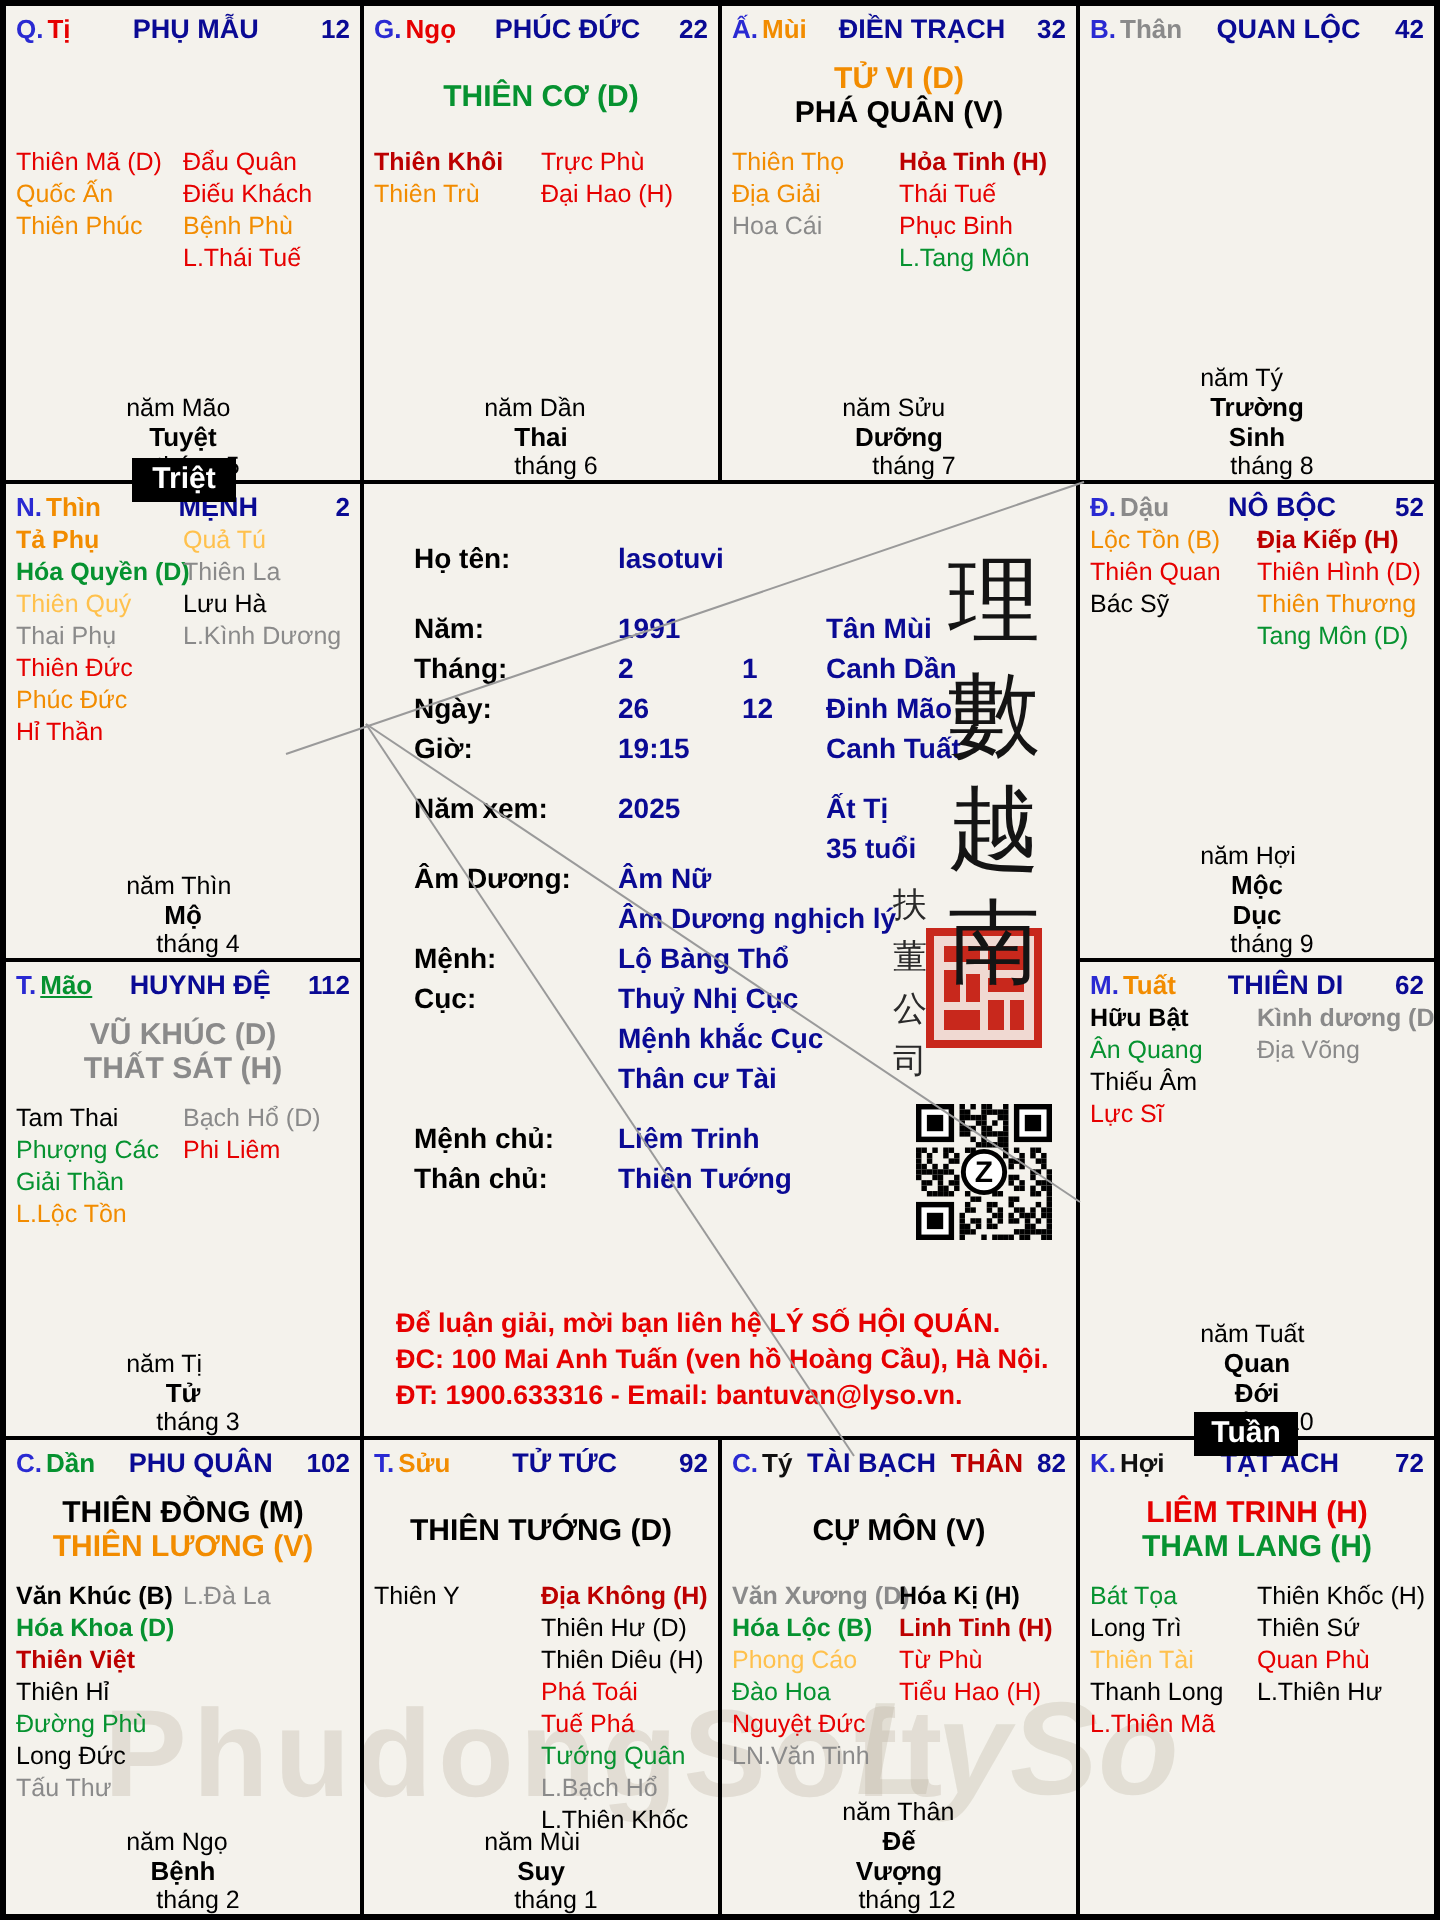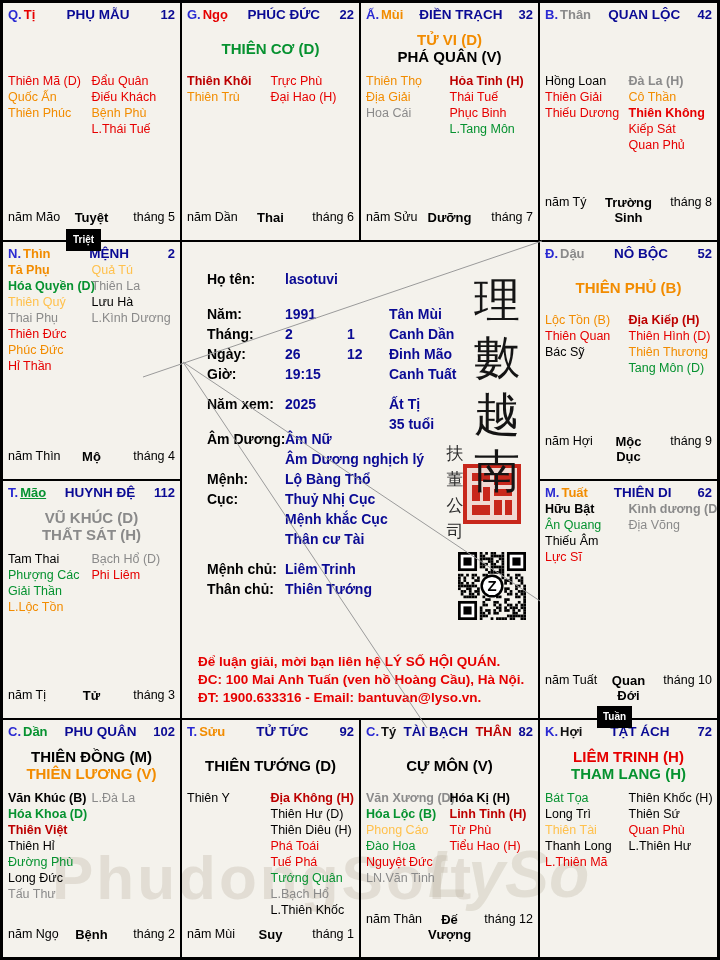--- a/index.html
+++ b/index.html
@@ -20,54 +20,54 @@
   .hdr .branch{margin-left:2px;}
   .hdr .name{flex:1;text-align:center;color:var(--c-navy);font-size:13.5px;}
   .hdr .extra{color:var(--c-darkred);margin-right:7px;}
   .hdr .num{color:var(--c-navy);}
   .mains{min-height:50px;display:flex;flex-direction:column;justify-content:center;
          text-align:center;font-weight:bold;font-size:15px;line-height:17px;}
   .cols{display:flex;font-size:12.5px;line-height:16px;}
   .col{width:50%;}
   .st{display:block;white-space:nowrap;}
   .b{font-weight:bold;}
-  .ftr{position:absolute;left:5px;right:5px;bottom:15px;display:flex;font-size:12.5px;align-items:flex-start;}
+  .ftr{position:absolute;left:5px;right:5px;bottom:0;display:flex;font-size:12.5px;align-items:center;flex-direction:column;}
   .ftr .nam{width:34%;}
   .ftr .vitri{width:32%;text-align:center;font-weight:bold;font-size:13px;}
   .ftr .thang{width:34%;text-align:right;}
 
   .red{color:var(--c-red);} .darkred{color:var(--c-darkred);} .orange{color:var(--c-orange);}
   .lightorange{color:var(--c-lightorange);} .green{color:var(--c-green);}
   .gray{color:var(--c-gray);} .black{color:#000;}
 
   
   .center{grid-column:2/4;grid-row:2/4;position:relative;border:1px solid #000;padding:0;overflow:hidden;}
   .info{position:absolute;left:25px;top:18px;right:4px;font-size:14px;font-weight:bold;z-index:2;}
   .irow{height:20px;line-height:20px;white-space:nowrap;}
   .irow.gap{margin-top:10px;}
   .lbl{display:inline-block;width:78px;color:#000;}
-  .v1{display:inline-block;width:62px;color:var(--c-navy);}
+  .v1{display:inline-block;width:62px;color:var(--c-navy);margin-left:24px;}
   .v2{display:inline-block;width:42px;color:var(--c-navy);}
   .v3{display:inline-block;color:var(--c-navy);margin-top:24px;}
 
   .calli{position:absolute;left:286px;top:30px;width:58px;text-align:center;z-index:3;
          font-family:"DejaVu Serif",serif;font-size:46px;line-height:57px;color:#141414;}
   .sidetxt{position:absolute;left:261px;top:198px;width:24px;text-align:center;z-index:3;
            font-family:"DejaVu Serif",serif;font-size:17px;line-height:26px;color:#2a2a2a;}
   .seal{position:absolute;left:281px;top:222px;width:58px;height:60px;z-index:2;}
   .qr{position:absolute;left:276px;top:310px;width:68px;height:68px;z-index:2;}
   .contact{position:absolute;left:16px;bottom:11px;z-index:2;color:var(--c-red);
            font-weight:bold;font-size:13.5px;line-height:18px;white-space:nowrap;}
 
   
   .lines{position:absolute;inset:0;z-index:2;pointer-events:none;}
 
   
   .badge{position:absolute;z-index:4;background:#000;color:#fff;font-weight:bold;
-         font-size:10px;line-height:21px;text-align:center;width:35px;height:22px;}
+         font-size:15px;line-height:21px;text-align:center;width:52px;height:22px;}
   #badge-triet{left:66px;top:229px;}
   #badge-tuan{left:597px;top:706px;}
 </style>
 </head>
 <body>
 
 <div class="wm wm1">PhudongSoft</div>
 <div class="wm wm2">LySo</div>
 
 <div class="grid" id="grid">
@@ -421,34 +421,20 @@
       </div>
     </div>
     <div class="cell" style="grid-area: 1 / 4;">
       <div class="hdr">
         <span class="stem">B.</span>
         <span class="branch" style="color: rgb(138, 138, 138);">Thân</span>
         <span class="name">QUAN LỘC</span>
         <span class="num">42</span>
       </div>
       <div class="mains"></div>
-      <div class="cols">
-        <div class="col">
-          <span class="st black">Hồng Loan</span>
-          <span class="st red">Thiên Giải</span>
-          <span class="st red">Thiếu Dương</span>
-        </div>
-        <div class="col">
-          <span class="st gray b">Đà La (H)</span>
-          <span class="st orange">Cô Thần</span>
-          <span class="st red b">Thiên Không</span>
-          <span class="st red">Kiếp Sát</span>
-          <span class="st red">Quan Phủ</span>
-        </div>
-      </div>
       <div class="ftr">
         <span class="nam">năm Tý</span>
         <span class="vitri">Trường Sinh</span>
         <span class="thang">tháng 8</span>
       </div>
     </div>
     <div class="cell" style="grid-area: 2 / 1;">
       <div class="hdr">
         <span class="stem">N.</span>
         <span class="branch" style="color: rgb(242, 140, 0);">Thìn</span>
@@ -477,23 +463,20 @@
         <span class="vitri">Mộ</span>
         <span class="thang">tháng 4</span>
       </div>
     </div>
     <div class="cell" style="grid-area: 2 / 4;">
       <div class="hdr">
         <span class="stem">Đ.</span>
         <span class="branch" style="color: rgb(138, 138, 138);">Dậu</span>
         <span class="name">NÔ BỘC</span>
         <span class="num">52</span>
-      </div>
-      <div class="mains">
-        <div class="main-star orange">THIÊN PHỦ (B)</div>
       </div>
       <div class="cols">
         <div class="col">
           <span class="st orange">Lộc Tồn (B)</span>
           <span class="st red">Thiên Quan</span>
           <span class="st black">Bác Sỹ</span>
         </div>
         <div class="col">
           <span class="st darkred b">Địa Kiếp (H)</span>
           <span class="st red">Thiên Hình (D)</span>

